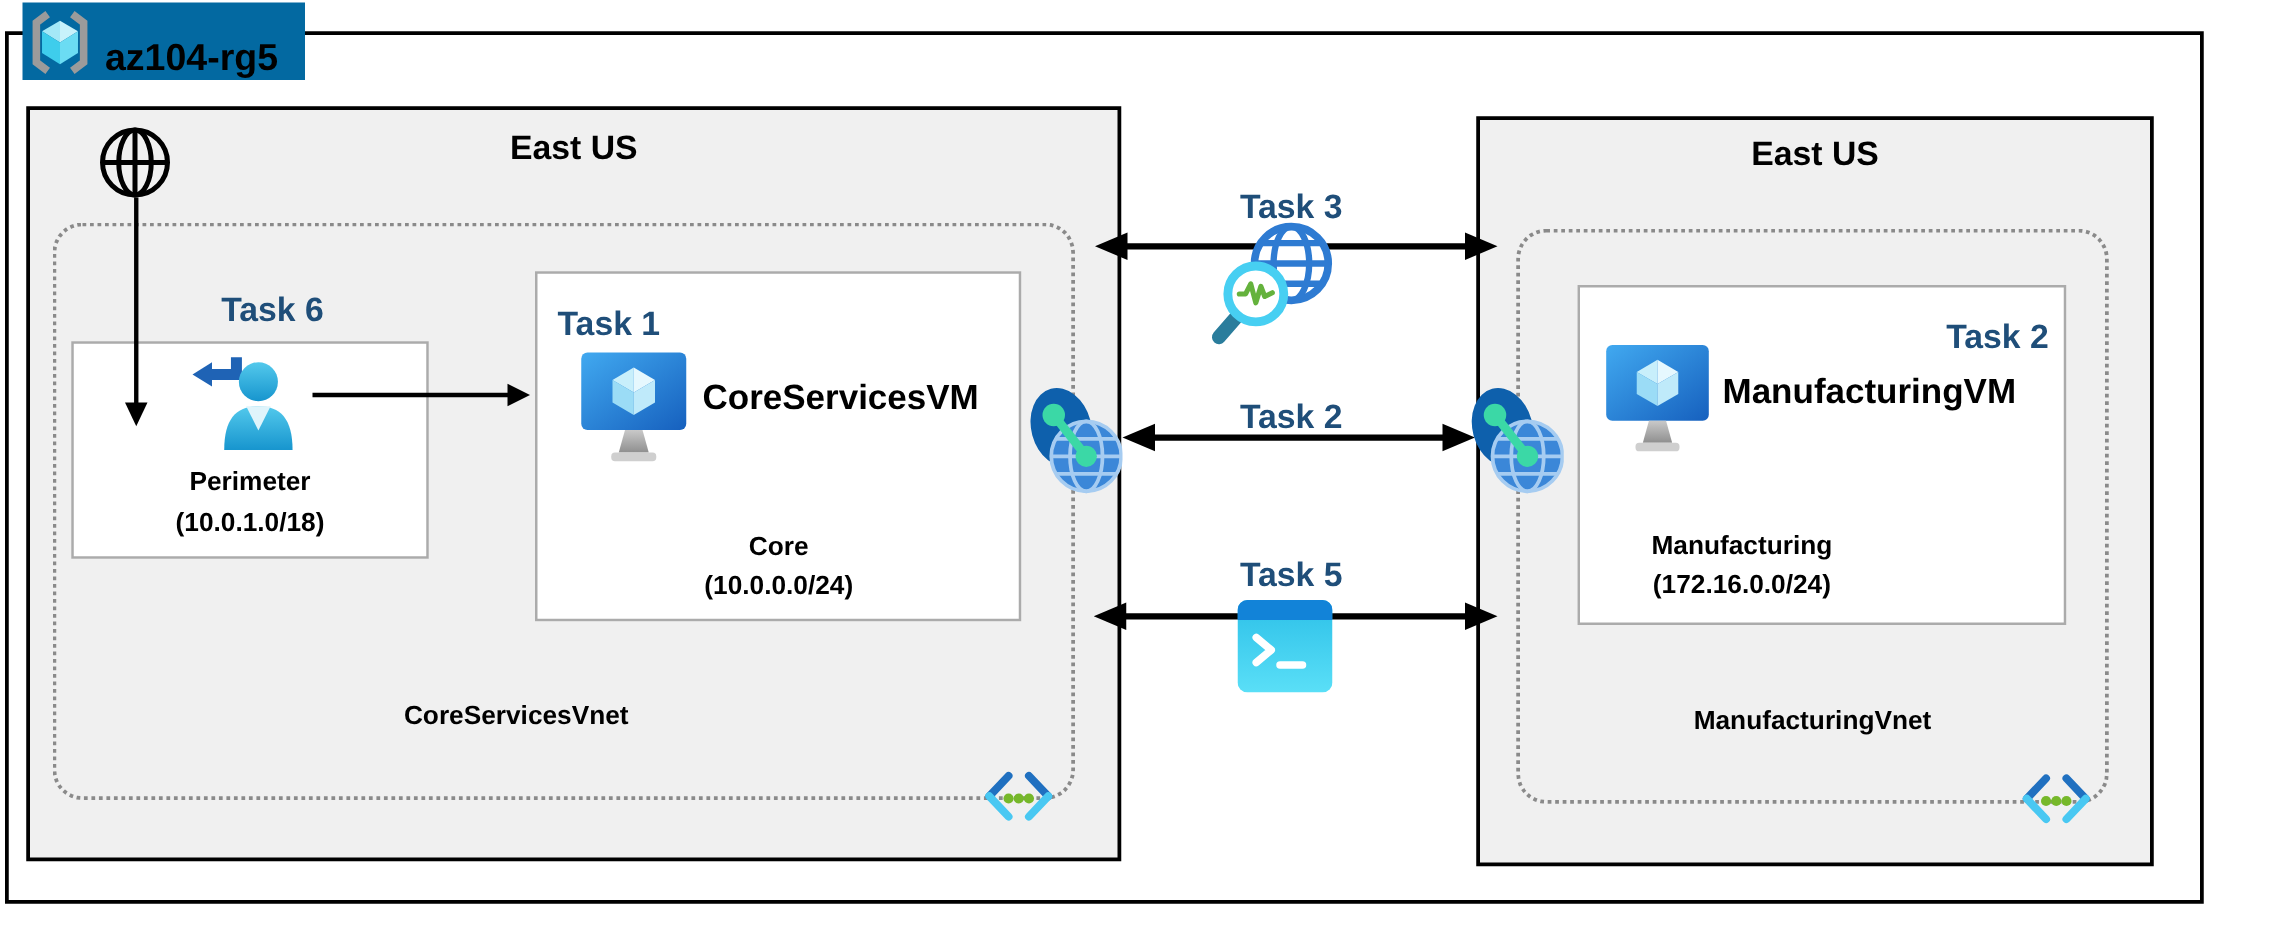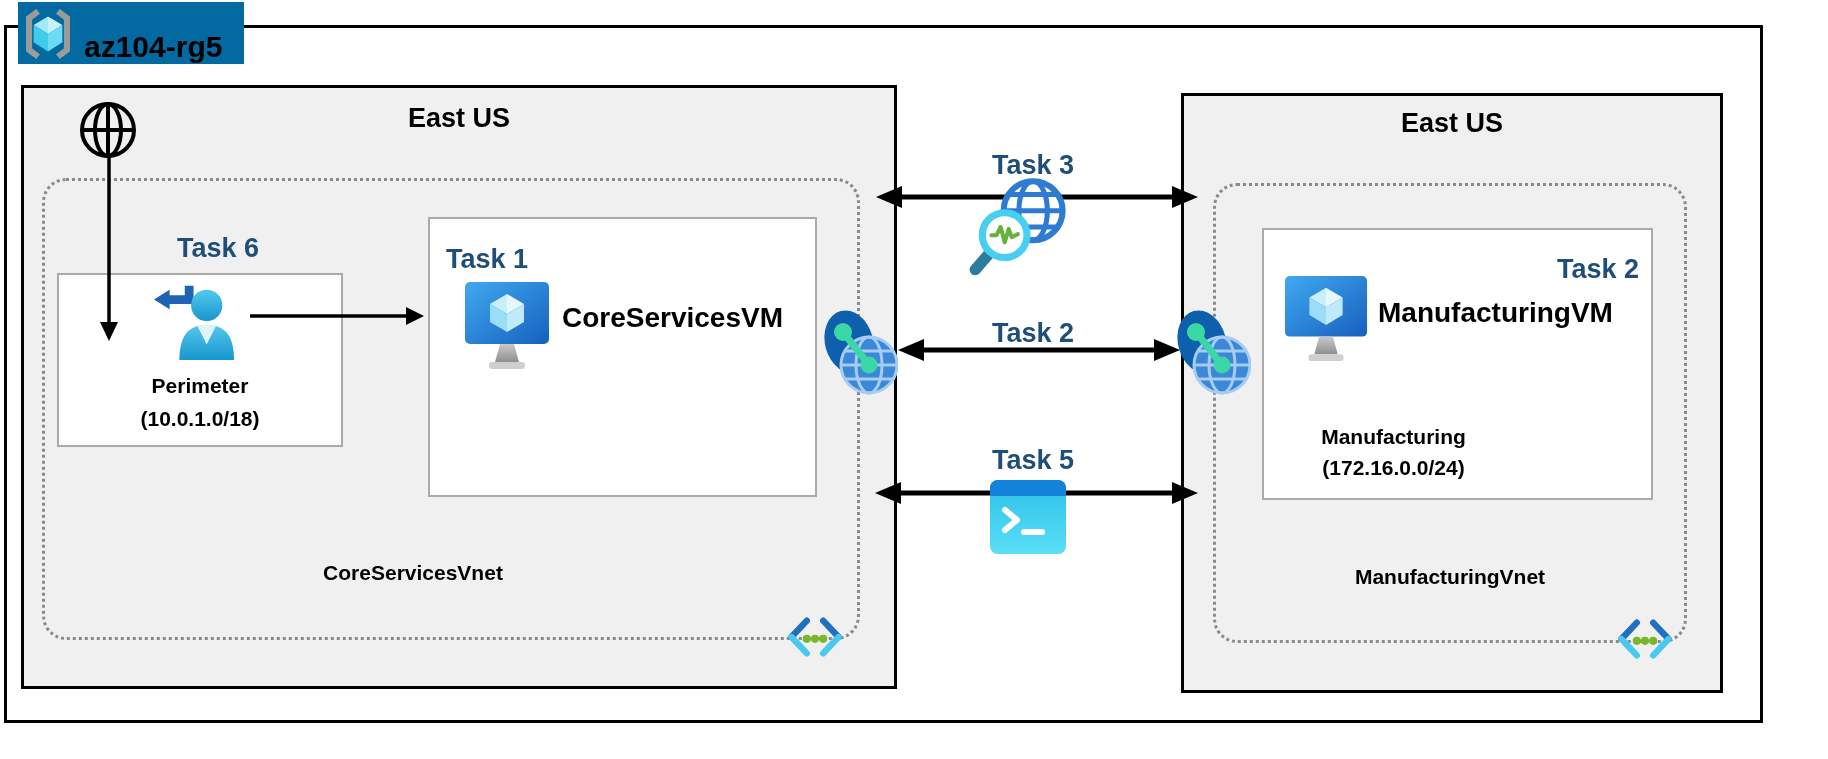--- a/index.html
+++ b/index.html
@@ -98,20 +98,24 @@
       <rect x="2" y="2" width="84" height="62" rx="5" fill="url(#gVm1)"></rect>
       <polygon points="44,14 27,24 44,34" fill="#C8EFFB"></polygon>
       <polygon points="44,14 61,24 44,34" fill="#E6F8FE"></polygon>
       <polygon points="27,24 44,34 44,52 27,42" fill="#9BDCF6"></polygon>
       <polygon points="61,24 44,34 44,52 61,42" fill="#BFEAFA"></polygon>
       <polygon points="37,64 51,64 56,82 32,82" fill="url(#gStand1)"></polygon>
       <rect x="26" y="82" width="36" height="7" rx="3" fill="#CFCFCF"></rect>
     </svg>
   </div>
   <div class="abs lbl fs28 z2" style="left:562px;top:302px;">CoreServicesVM</div>
+  <div class="abs lbl fs26 ctr lh31 z2" style="left:430px;top:422px;width:386px;">
+    <div>Core</div>
+    <div>(10.0.0.0/24)</div>
+  </div>
 
   <div class="abs lbl fs26 ctr lh31 z2" style="left:213px;top:557px;width:400px;">
     <div>CoreServicesVnet</div>
   </div>
 
   <div class="abs region-box z1" style="left:1181px;top:93px;width:542px;height:600px;"></div>
   <div class="abs lbl fs27 ctr z2" style="left:1181px;top:108px;width:542px;">East US</div>
 
   <div class="abs vnet-box z1" style="left:1213px;top:183px;width:474px;height:460px;"></div>
 

